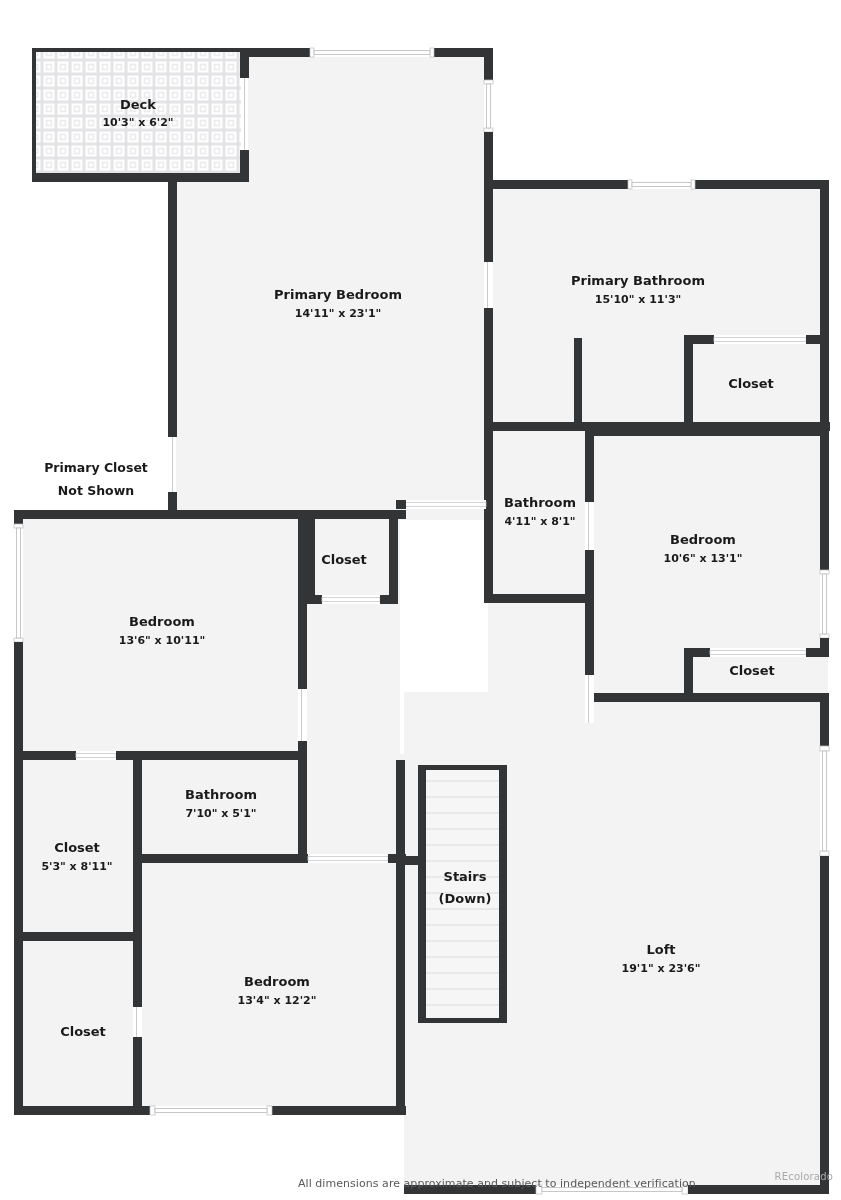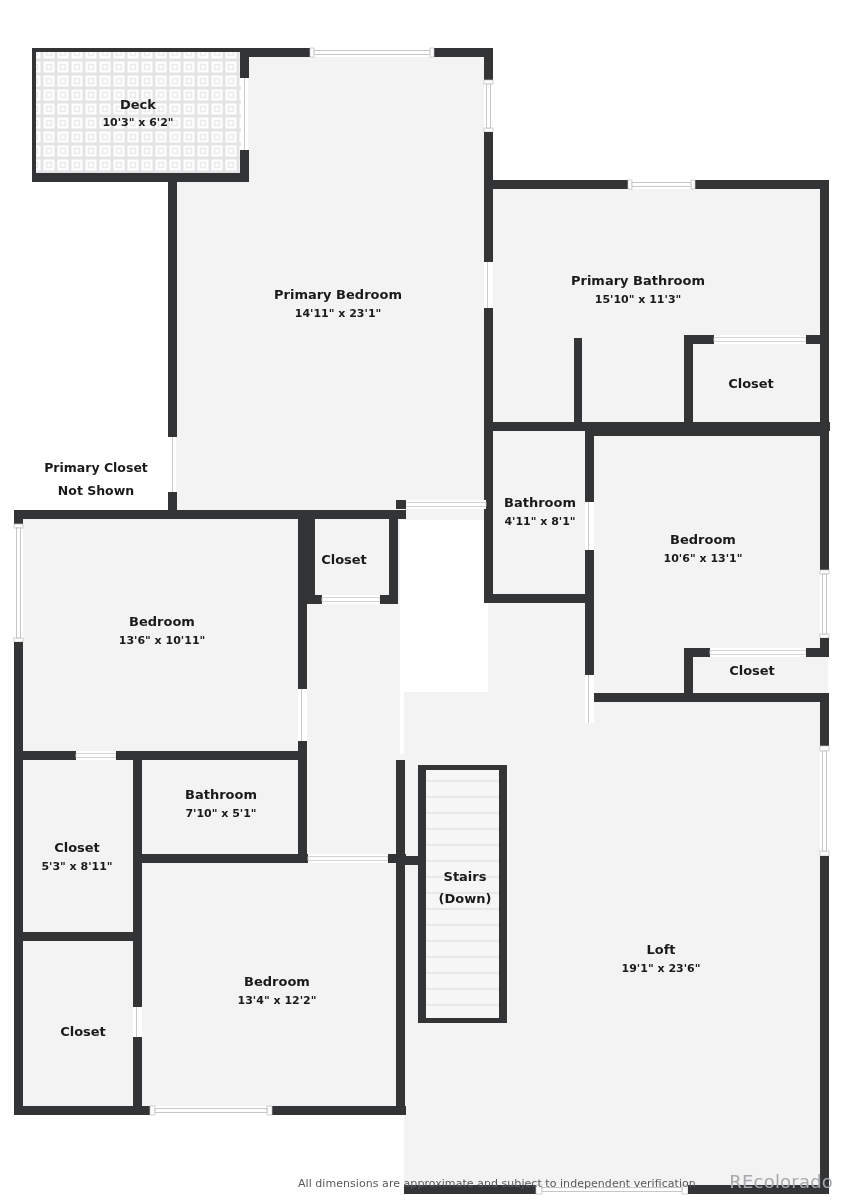--- a/index.html
+++ b/index.html
@@ -24,21 +24,21 @@
     left: 298px; top: 1177px;
     font-size: 11px;
     color: #58595b;
     font-family: "DejaVu Sans", "Liberation Sans", sans-serif;
     letter-spacing: 0.05px;
     white-space: nowrap;
   }
   .brand {
     position: absolute;
     right: 8px; top: 1171px;
-    font-size: 18px;
+    font-size: 10px;
     color: #a7a9ac;
     font-family: "DejaVu Sans", "Liberation Sans", sans-serif;
     letter-spacing: 0.2px;
     white-space: nowrap;
   }
   .rm-name {
     font-family: "DejaVu Sans", "Liberation Sans", sans-serif;
     font-size: 13px;
     font-weight: bold;
     fill: #1a1a1a;

